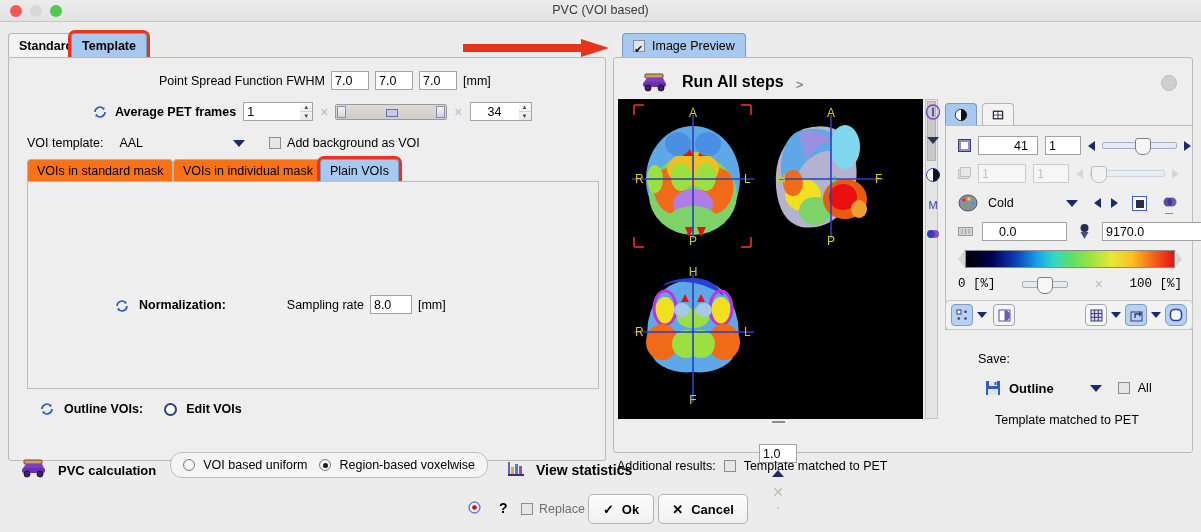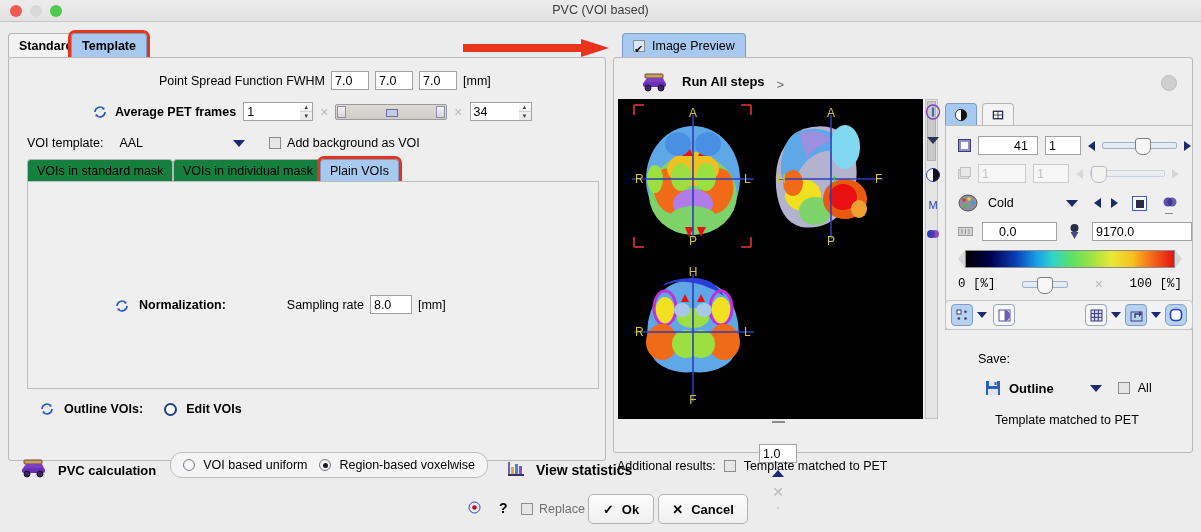--- a/index.html
+++ b/index.html
@@ -76,21 +76,21 @@
     background:#c4cbe6; border:1px solid #6a6fa0; }
 
   .refresh-ico { width:16px; height:16px; }
 
   .subtabbox {
     position:absolute; left:18px; top:101px; width:572px; height:230px;
   }
   .subtab {
     position:absolute; top:0; height:23px; line-height:22px; padding:0 9px;
     font-size:12.5px; border:1px solid #b5b5b5; border-bottom:none;
-    border-radius:4px 4px 0 0; background:#15803d;
+    border-radius:4px 4px 0 0; background:#f97316;
   }
   .subtab.sel { background:#a8c9ef; border-color:#7a9bc4; }
   .subpanel {
     position:absolute; left:0; top:22px; width:572px; height:208px;
     background:#efefef; border:1px solid #bdbdbd;
   }
 
   .combo-arrow { width:0;height:0;border-left:6px solid transparent;border-right:6px solid transparent;border-top:7px solid #1b2a6b; }
 
   .chk { width:12px; height:12px; border:1px solid #8d8d8d; background:#e6e6e6; display:inline-block; position:relative; vertical-align:-2px; }
@@ -210,21 +210,21 @@
             </div>
         </div>
         <span class="xmark">×</span>
         <div class="slidertrack">
           <div class="endcap l"></div>
           <div class="knob"></div>
           <div class="endcap r"></div>
         </div>
         <span class="xmark">×</span>
         <div class="spin" style="width:62px;">
-          <div class="txtfield" style="width:62px;padding-right:15px;">34</div>
+          <div class="txtfield" style="width:62px;padding-right:15px;text-align:center;">34</div>
           <div class="arrows">
               <span>▲</span>
               <span>▼</span>
             </div>
         </div>
       </div>
 
       <div style="position:absolute;left:18px;top:78px;display:flex;align-items:center;">
         <span class="lbl">VOI template:</span>
         <span class="lbl" style="margin-left:16px;">AAL</span>
@@ -311,21 +311,21 @@
   </svg>
 
   <div style="position:absolute;left:640px;top:71px;display:flex;align-items:center;gap:12px;">
     <svg width="30" height="20" viewBox="0 0 28 20">
       <rect x="4" y="2" width="18" height="4" rx="1" fill="#c9a06a" stroke="#6b4a22"></rect>
       <path d="M3 10h21l-2-4H6z" fill="#7b3fbf"></path>
       <rect x="2" y="10" width="23" height="5" rx="2" fill="#6a2fb5"></rect>
       <circle cx="7" cy="16" r="3" fill="#3b2566" stroke="#1a1033"></circle>
       <circle cx="20" cy="16" r="3" fill="#3b2566" stroke="#1a1033"></circle>
     </svg>
-    <span class="lbl b" style="font-size:13px;">Run All steps</span>
+    <span class="lbl b" style="font-size:16px;">Run All steps</span>
     <span style="color:#6a6a6a;font-size:13px;margin-top:6px;">&gt;</span>
   </div>
   <div style="position:absolute;left:1161px;top:75px;width:16px;height:16px;border-radius:50%;background:#cfcfcf;border:1px solid #bdbdbd;"></div>
 
   <div class="imgbox">
     <svg viewBox="0 0 305 320" width="305" height="320">
       <rect width="305" height="320" fill="#000"></rect>
 
       <path d="M16 6 v10 M16 6 h10" stroke="#b42a1e" stroke-width="2" fill="none"></path>
       <path d="M133 6 v10 M133 6 h-10" stroke="#b42a1e" stroke-width="2" fill="none"></path>
@@ -508,21 +508,21 @@
     </div>
     <div style="position:absolute;left:219px;top:87px;width:8px;height:1px;background:#888;"></div>
 
     <div style="position:absolute;left:12px;top:96px;display:flex;align-items:center;gap:9px;">
       <svg width="15" height="13" viewBox="0 0 15 13">
           <rect x="0.5" y="2.5" width="14" height="8" fill="#d4d4d4" stroke="#9a9a9a"></rect>
           <line x1="4" y1="4" x2="4" y2="9" stroke="#9a9a9a"></line>
           <line x1="7.5" y1="4" x2="7.5" y2="9" stroke="#9a9a9a"></line>
           <line x1="11" y1="4" x2="11" y2="9" stroke="#9a9a9a"></line>
         </svg>
-      <div class="txtfield" style="width:75px;padding-left:16px;">0.0</div>
+      <div class="txtfield" style="width:85px;padding-left:16px;">0.0</div>
       <svg width="17" height="17" viewBox="0 0 17 17">
         <path d="M8.5 1 a4 4 0 0 1 0 8 a4 4 0 0 1 0 -8z" fill="#2b2b4a"></path>
         <path d="M4.5 9 h8 l-4 7z" fill="#4a4a8a"></path>
       </svg>
       <div class="txtfield" style="width:100px;">9170.0</div>
     </div>
 
     <div style="position:absolute;left:12px;top:124px;width:224px;display:flex;align-items:center;">
       <span style="width:0;height:0;border-top:9px solid transparent;border-bottom:9px solid transparent;border-right:7px solid #d6d6d6;"></span>
       <div class="colorbar" style="flex:1;"></div>

